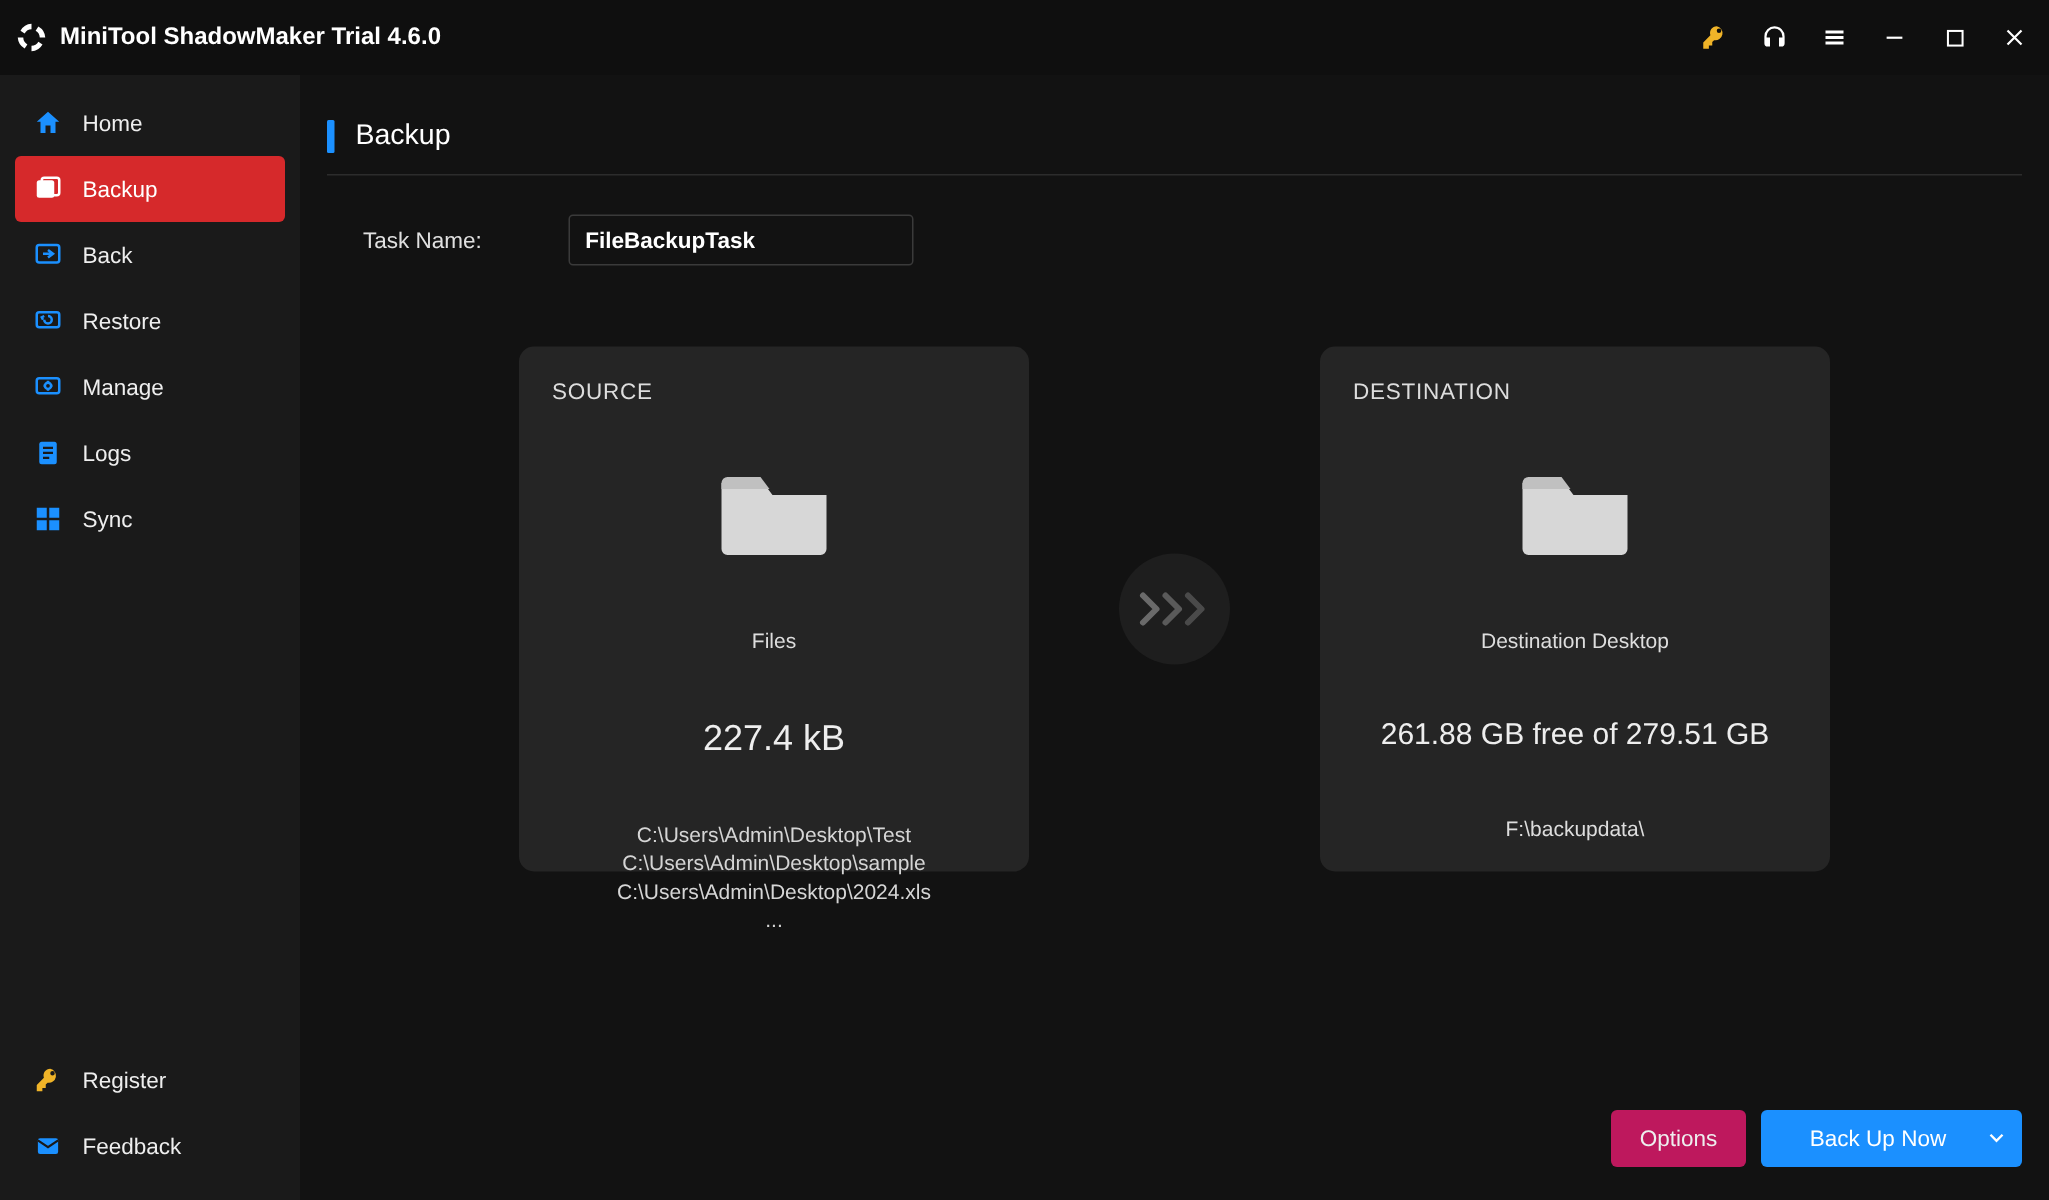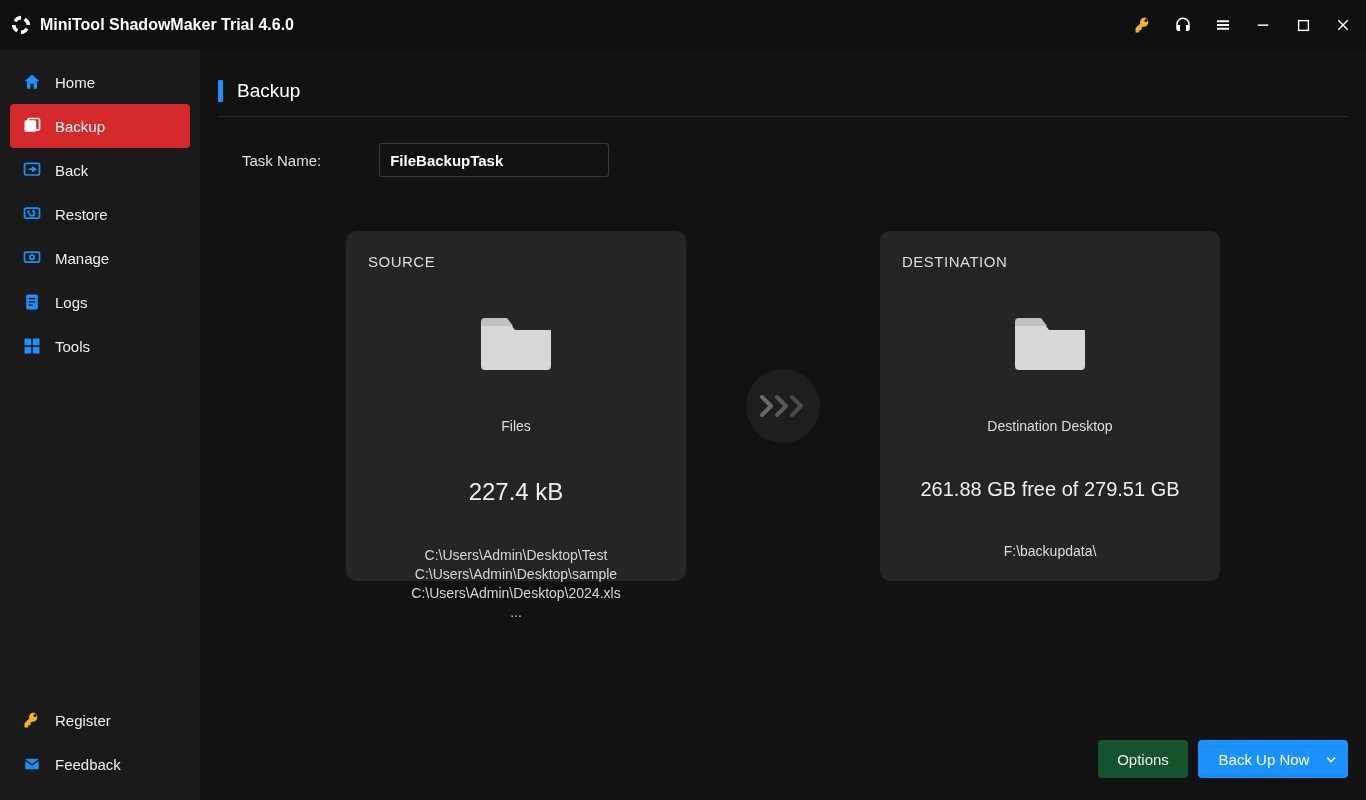--- a/index.html
+++ b/index.html
@@ -61,23 +61,23 @@
   .arrow-circle {
     width: 74px; height: 74px; border-radius: 50%; background: #1e1e1e; display: flex; align-items: center; justify-content: center;
   }
 
   .footer-actions {
     position: absolute; right: 18px; bottom: 22px; display: flex; gap: 10px;
   }
   .btn {
     height: 38px; border-radius: 4px; border: none; font-size: 15px; cursor: pointer; display: flex; align-items: center; justify-content: center;
   }
-  .btn-options { width: 90px; background: #14532d; color: #eee; }
+  .btn-options { width: 90px; background: #be185d; color: #eee; }
   .btn-primary {
-    width: 150px; background: #1b90ff; color: #fff; position: relative; gap: 8px; padding: 0 34px 0 16px;
+    width: 174px; background: #1b90ff; color: #fff; position: relative; gap: 8px; padding: 0 34px 0 16px;
   }
   .btn-primary .caret {
     position: absolute; right: 12px; top: 50%; transform: translateY(-50%);
   }
 </style>
 </head>
 <body>
 
 <div class="titlebar">
   <div class="titlebar-left">
@@ -185,21 +185,21 @@
       </div>
       <div class="nav-item">
         <span class="nico">
           <svg width="20" height="20" viewBox="0 0 24 24">
               <rect x="3" y="3" width="8" height="8" fill="#1b90ff"></rect>
               <rect x="13" y="3" width="8" height="8" fill="#1b90ff"></rect>
               <rect x="3" y="13" width="8" height="8" fill="#1b90ff"></rect>
               <rect x="13" y="13" width="8" height="8" fill="#1b90ff"></rect>
             </svg>
         </span>
-        <span>Tools</span>
+        <span>Sync</span>
       </div>
     </div>
     <div class="nav-bottom">
       <div class="nav-item">
         <span class="nico">
           <svg width="18" height="18" viewBox="0 0 24 24">
               <path fill="#f0b428" d="M14 2a6 6 0 0 0-5.65 8L2 16.35V22h5v-3h3v-3l1.65-1.65A6 6 0 1 0 14 2zm2 6a2 2 0 1 1 0-4 2 2 0 0 1 0 4z"></path>
             </svg>
         </span>
         <span>Register</span>

